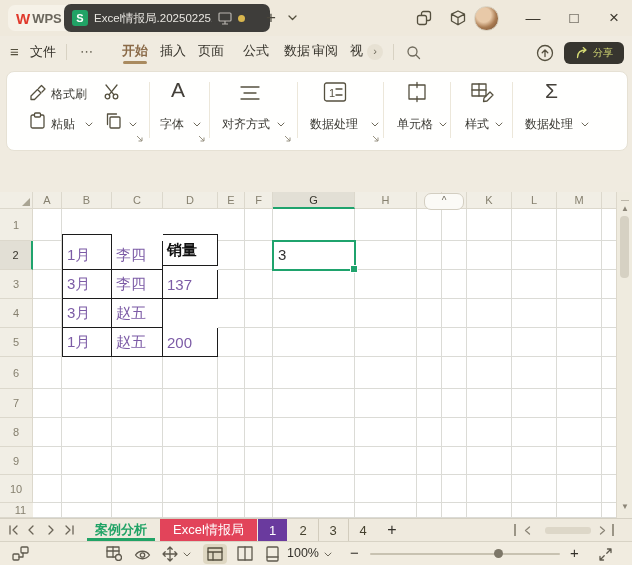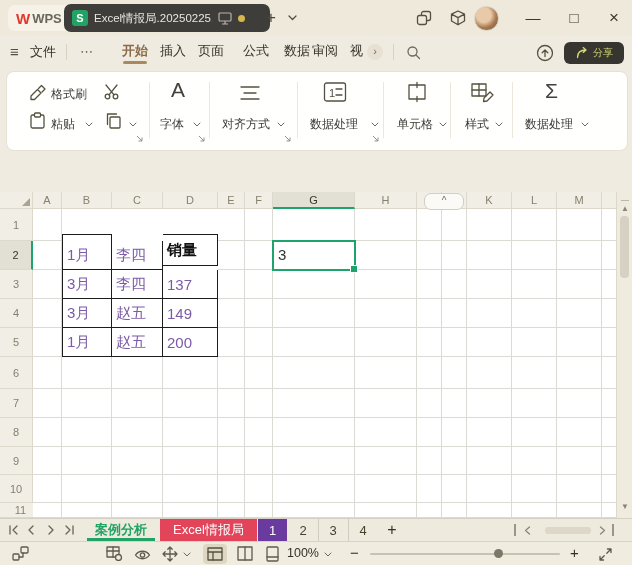--- a/index.html
+++ b/index.html
@@ -386,21 +386,20 @@
     <div class="cell" style="left: 417px; top: 78px; width: 25px; height: 29px;"></div>
     <div class="cell" style="left: 442px; top: 78px; width: 25px; height: 29px;"></div>
     <div class="cell" style="left: 467px; top: 78px; width: 45px; height: 29px;"></div>
     <div class="cell" style="left: 512px; top: 78px; width: 45px; height: 29px;"></div>
     <div class="cell" style="left: 557px; top: 78px; width: 45px; height: 29px;"></div>
     <div class="cell" style="left: 602px; top: 78px; width: 16px; height: 29px;"></div>
     <div class="rowh" style="left: 0px; top: 107px; width: 33px; height: 29px;">4</div>
     <div class="cell" style="left: 33px; top: 107px; width: 29px; height: 29px;"></div>
     <div class="cell tb c-purple tb-left" style="left: 62px; top: 107px; width: 50px; height: 29px;">3月</div>
     <div class="cell tb c-purple" style="left: 112px; top: 107px; width: 51px; height: 29px;">赵五</div>
-    <div class="cell tb c-purple" style="left: 163px; top: 107px; width: 55px; height: 29px;">149</div>
     <div class="cell" style="left: 218px; top: 107px; width: 27px; height: 29px;"></div>
     <div class="cell" style="left: 245px; top: 107px; width: 28px; height: 29px;"></div>
     <div class="cell" style="left: 273px; top: 107px; width: 82px; height: 29px;"></div>
     <div class="cell" style="left: 355px; top: 107px; width: 62px; height: 29px;"></div>
     <div class="cell" style="left: 417px; top: 107px; width: 25px; height: 29px;"></div>
     <div class="cell" style="left: 442px; top: 107px; width: 25px; height: 29px;"></div>
     <div class="cell" style="left: 467px; top: 107px; width: 45px; height: 29px;"></div>
     <div class="cell" style="left: 512px; top: 107px; width: 45px; height: 29px;"></div>
     <div class="cell" style="left: 557px; top: 107px; width: 45px; height: 29px;"></div>
     <div class="cell" style="left: 602px; top: 107px; width: 16px; height: 29px;"></div>

